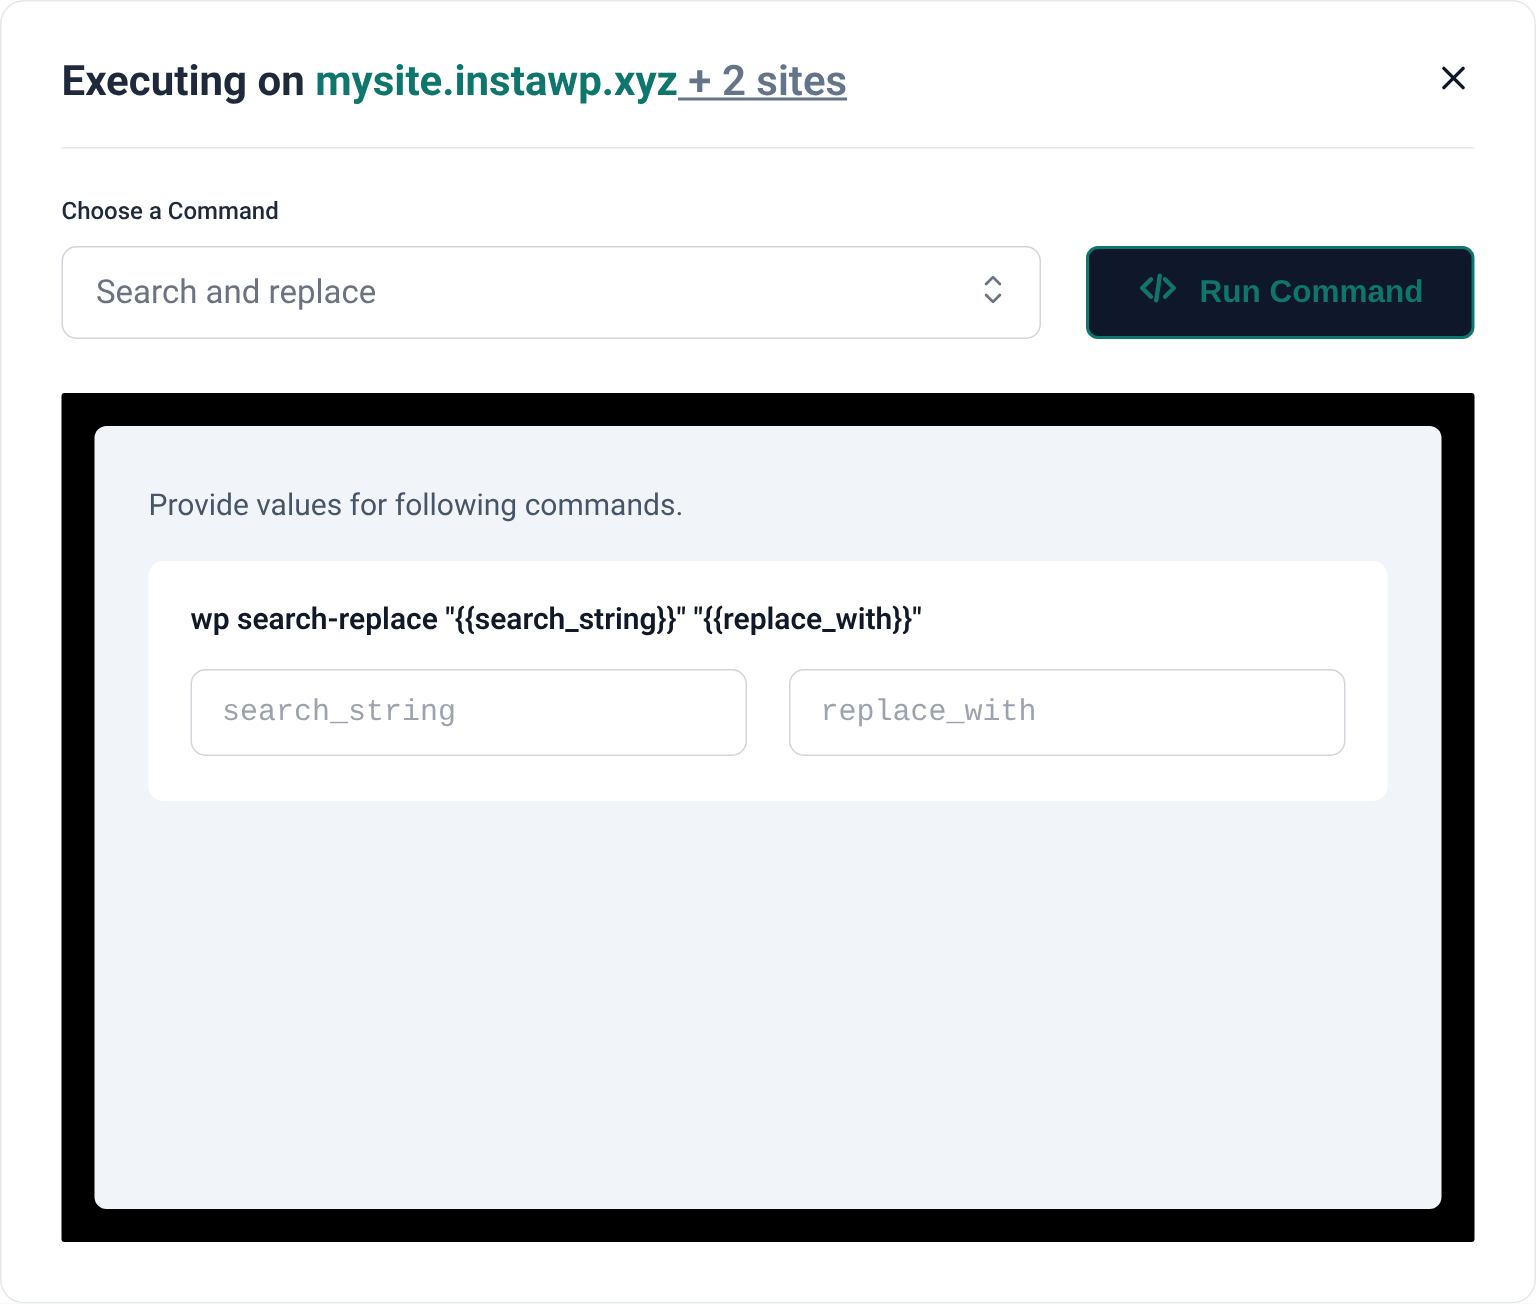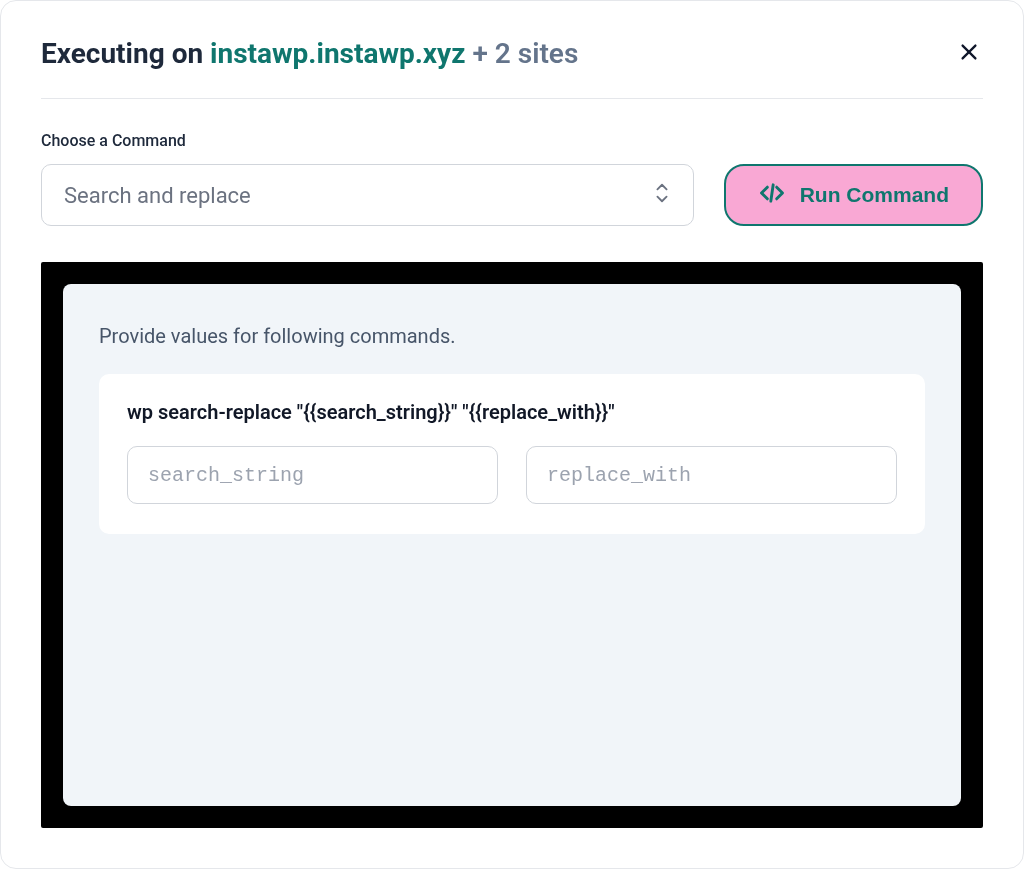--- a/index.html
+++ b/index.html
@@ -35,20 +35,21 @@
       font-size: 28px;
       font-weight: 700;
       color: #1e293b;
     }
     .header-title .site {
       color: #0f766e;
     }
     .header-title .suffix {
       color: #64748b;
       font-weight: 600;
+      text-decoration: underline;
     }
     .close-btn {
       cursor: pointer;
       color: #0f172a;
       display: flex;
       align-items: center;
       justify-content: center;
       width: 28px;
       height: 28px;
     }
@@ -90,22 +91,22 @@
       color: #6b7280;
     }
     .chevron-updown svg {
       width: 18px;
       height: 22px;
     }
     .run-btn {
       height: 62px;
       padding: 0 32px;
       border: 2px solid #0f766e;
-      border-radius: 20px;
-      background: #f9a8d4;
+      border-radius: 8px;
+      background: #0f172a;
       color: #0f766e;
       font-size: 21px;
       font-weight: 700;
       display: flex;
       align-items: center;
       gap: 14px;
       cursor: pointer;
     }
     .run-btn svg {
       width: 28px;
@@ -160,21 +161,21 @@
     .param-input::placeholder {
       color: #9ca3af;
     }
   </style>
 </head>
 <body>
 
 <div class="dialog">
   <div class="header-row">
     <h1 class="header-title">
-      <span>Executing on </span><span class="site">instawp.instawp.xyz</span><span class="suffix"> + 2 sites</span>
+      <span>Executing on </span><span class="site">mysite.instawp.xyz</span><span class="suffix"> + 2 sites</span>
     </h1>
     <div class="close-btn">
       <span>
         <svg viewBox="0 0 24 24" fill="none" stroke="currentColor" stroke-width="2.5" stroke-linecap="round">
           <line x1="5" y1="5" x2="19" y2="19"></line>
           <line x1="19" y1="5" x2="5" y2="19"></line>
         </svg>
       </span>
     </div>
   </div>

